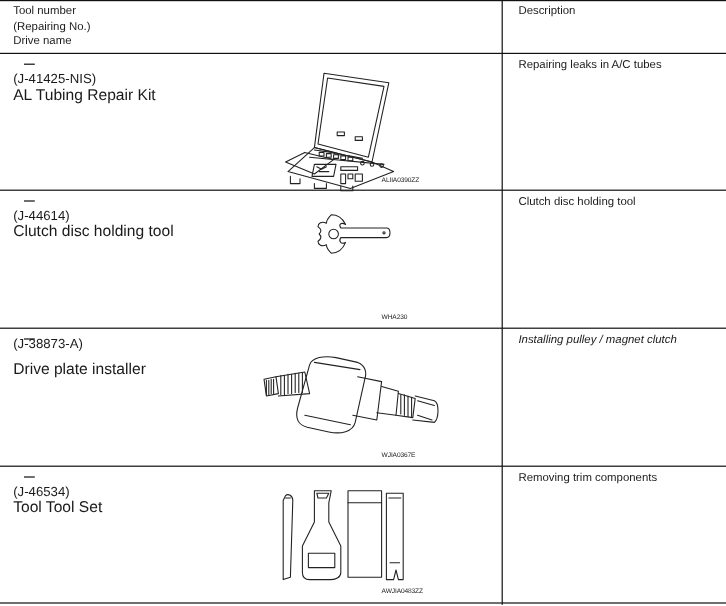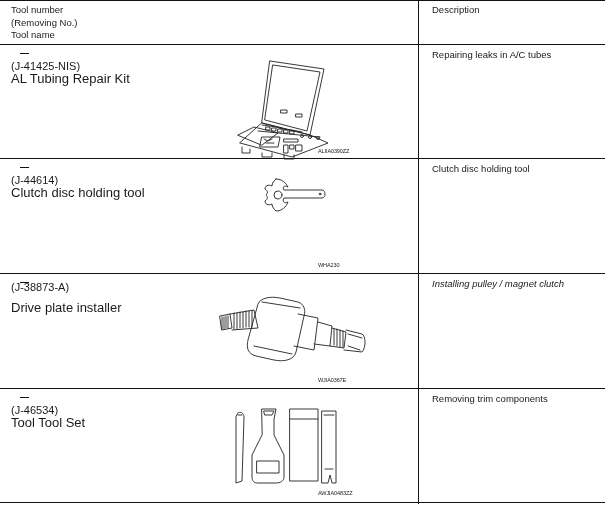--- a/index.html
+++ b/index.html
@@ -30,22 +30,22 @@
   <div class="hline" style="top:0px;"></div>
   <div class="hline" style="top:44px;"></div>
   <div class="hline" style="top:158px;"></div>
   <div class="hline" style="top:273px;"></div>
   <div class="hline" style="top:388px;"></div>
   <div class="hline" style="top:502px;"></div>
   <div class="vline"></div>
 
   <div class="row" style="top:0; height:44px;">
     <div class="cell-text" style="left:11px; top:4px;">Tool number</div>
-    <div class="cell-text" style="left:11px; top:16.5px;">(Removing No.)</div>
-    <div class="cell-text" style="left:11px; top:29px;">Tool name</div>
+    <div class="cell-text" style="left:11px; top:16.5px;">(Repairing No.)</div>
+    <div class="cell-text" style="left:11px; top:29px;">Drive name</div>
     <div class="cell-text" style="left:432px; top:4px;">Description</div>
   </div>
 
   <div class="row" style="top:45px; height:113px;">
     <div class="dash" style="top:8px;"></div>
     <div class="num" style="top:15px;">(J-41425-NIS)</div>
     <div class="name" style="top:28px;">AL Tubing Repair Kit</div>
     <div class="desc" style="top:4px;">Repairing leaks in A/C tubes</div>
     <svg style="left:232px; top:12px;" width="100" height="100" viewBox="0 0 100 100">
 

